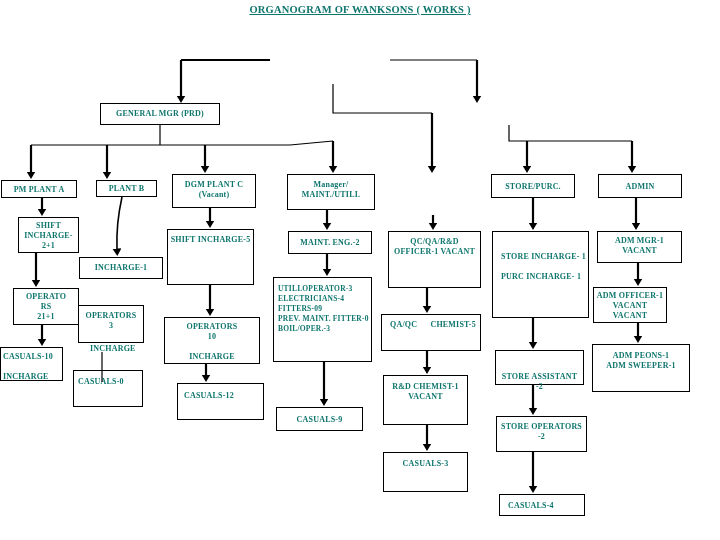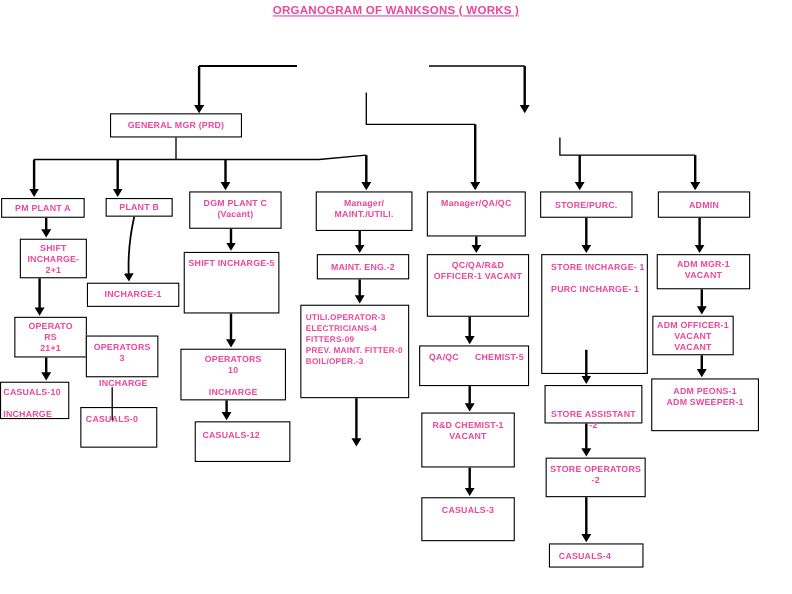--- a/index.html
+++ b/index.html
@@ -1,18 +1,18 @@
 <!DOCTYPE html>
 <html><head>
 <meta charset="utf-8">
 <style>
   html,body{margin:0;padding:0;background:#fff;}
   #canvas{
     position:relative;width:720px;height:540px;background:#ffffff;
-    font-family:Liberation Sans, sans-serif;color:#ec4899;
+    font-family:Liberation Serif, serif;color:#0f766e;
     overflow:hidden;
   }
   .title{
     position:absolute;left:0;top:4px;width:720px;text-align:center;
     font-size:10.5px;font-weight:700;text-decoration:underline;letter-spacing:.2px;
   }
   .box{
     position:absolute;box-sizing:border-box;border:1px solid #000;background:#fff;
     font-size:8px;font-weight:700;line-height:10px;text-align:center;
     white-space:pre-wrap;letter-spacing:.2px;
@@ -34,21 +34,20 @@
 
 
   <div class="box" style="left:100px;top:103px;width:120px;height:22px;padding-top:5px">GENERAL MGR (PRD)</div>
 
   <div class="box" style="left:1px;top:180px;width:76px;height:18px;padding-top:4px">PM PLANT A</div>
   <div class="box" style="left:96px;top:180px;width:61px;height:17px;padding-top:3px">PLANT B</div>
   <div class="box" style="left:172px;top:174px;width:84px;height:34px;padding-top:5px">DGM PLANT C
 (Vacant)</div>
   <div class="box" style="left:287px;top:174px;width:88px;height:36px;padding-top:5px">Manager/
 MAINT./UTILI.</div>
-  <div class="box" style="left:388px;top:174px;width:90px;height:41px;padding-top:5px">Manager/QA/QC</div>
   <div class="box" style="left:491px;top:174px;width:84px;height:24px;padding-top:7px">STORE/PURC.</div>
   <div class="box" style="left:598px;top:174px;width:84px;height:24px;padding-top:7px">ADMIN</div>
 
   <div class="box" style="left:18px;top:217px;width:61px;height:36px;padding-top:3px">SHIFT
 INCHARGE-
 2+1</div>
   <div class="box" style="left:13px;top:288px;width:66px;height:37px;padding-top:3px">OPERATO
 RS
 21+1</div>
   <div class="box left" style="left:0px;top:347px;width:63px;height:34px;padding:4px 0 0 2px">CASUALS-10
@@ -67,29 +66,30 @@
 
 INCHARGE</div>
   <div class="box left" style="left:177px;top:383px;width:87px;height:37px;padding:7px 0 0 6px">CASUALS-12</div>
 
   <div class="box" style="left:288px;top:231px;width:84px;height:23px;padding-top:6px">MAINT. ENG.-2</div>
   <div class="box left small" style="left:273px;top:277px;width:99px;height:85px;padding:6px 0 0 4px">UTILI.OPERATOR-3
 ELECTRICIANS-4
 FITTERS-09
 PREV. MAINT. FITTER-0
 BOIL/OPER.-3</div>
+  <div class="box" style="left:276px;top:407px;width:87px;height:24px;padding-top:7px">CASUALS-9</div>
 
   <div class="box" style="left:388px;top:231px;width:93px;height:57px;padding-top:5px">QC/QA/R&amp;D
 OFFICER-1 VACANT</div>
   <div class="box left" style="left:381px;top:314px;width:100px;height:37px;padding:5px 0 0 8px">QA/QC      CHEMIST-5</div>
   <div class="box" style="left:383px;top:375px;width:85px;height:50px;padding-top:6px">R&amp;D CHEMIST-1
 VACANT</div>
   <div class="box" style="left:383px;top:452px;width:85px;height:40px;padding-top:6px">CASUALS-3</div>
 
-  <div class="box left" style="left:492px;top:231px;width:97px;height:109px;padding:6px 0 0 8px">STORE INCHARGE- 1
+  <div class="box left" style="left:492px;top:231px;width:97px;height:87px;padding:20px 0 0 8px">STORE INCHARGE- 1
 
 PURC INCHARGE- 1</div>
   <div class="box" style="left:495px;top:350px;width:89px;height:35px;padding-top:21px">STORE ASSISTANT
 -2</div>
   <div class="box" style="left:496px;top:416px;width:91px;height:36px;padding-top:5px">STORE OPERATORS
 -2</div>
   <div class="box left" style="left:499px;top:494px;width:86px;height:22px;padding:6px 0 0 8px">CASUALS-4</div>
 
   <div class="box" style="left:597px;top:231px;width:85px;height:32px;padding-top:4px">ADM MGR-1
 VACANT</div>

